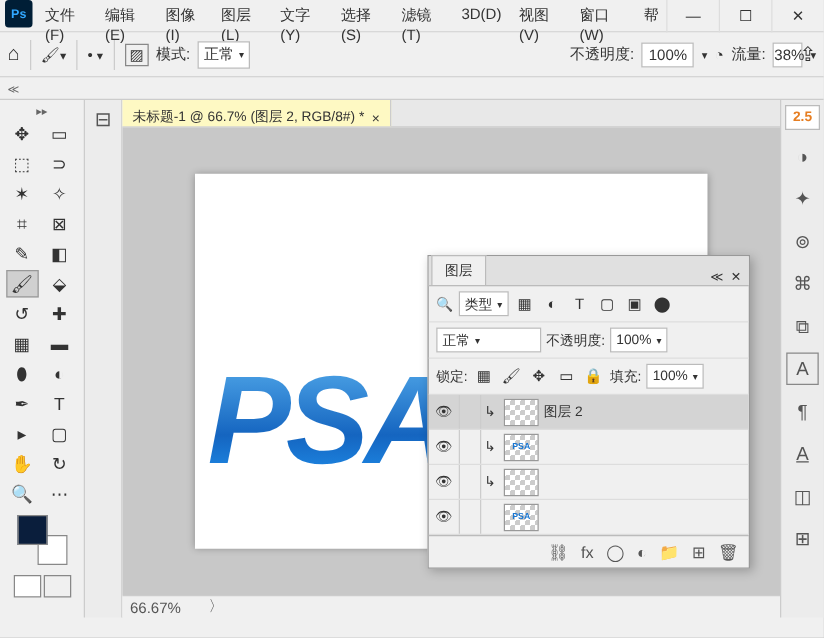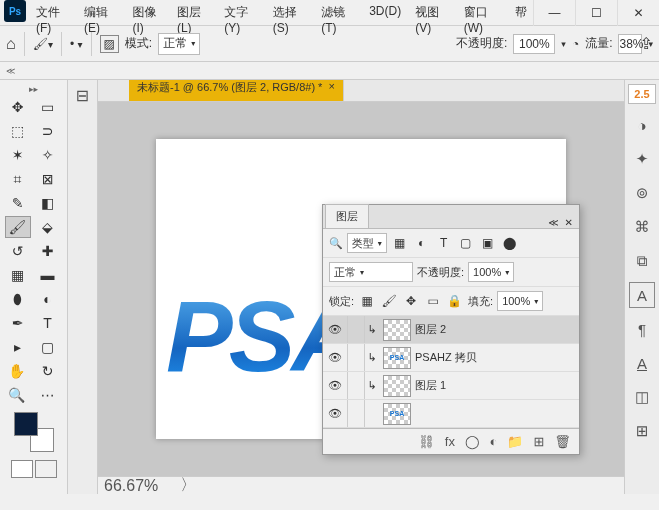--- a/index.html
+++ b/index.html
@@ -33,34 +33,34 @@
 .swatches { margin-top: 6px; width: 40px; height: 40px; position: relative; }
 .fg-sw { width: 24px; height: 24px; background: #0a1e3c; border: 1px solid #888; position: absolute; top: 0; left: 0; }
 .bg-sw { width: 24px; height: 24px; background: #fff; border: 1px solid #888; position: absolute; bottom: 0; right: 0; }
 .qmask { margin-top: 8px; display: flex; gap: 2px; }
 .qmask div { width: 22px; height: 18px; border: 1px solid #888; }
 
 .dockleft { width: 30px; background: #ececec; border-right: 1px solid #ccc; display: flex; flex-direction: column; align-items: center; padding-top: 6px; gap: 10px; font-size: 16px; color: #555; }
 
 .canvas-area { flex: 1; display: flex; flex-direction: column; background: #f0f0f0; }
 .doc-tabs { height: 22px; background: #e8e8e8; border-bottom: 1px solid #ccc; display: flex; align-items: center; }
-.doc-tab { height: 100%; background: #eab308; border-right: 1px solid #ccc; padding: 0 8px; display: flex; align-items: flex-start; gap: 6px; font-size: 11px; margin-left: 31px; }
+.doc-tab { height: 100%; background: #fef9c3; border-right: 1px solid #ccc; padding: 0 8px; display: flex; align-items: flex-end; gap: 6px; font-size: 11px; }
 .canvas-wrap { flex: 1; display: flex; align-items: center; justify-content: center; background: #c8c8c8; padding: 20px; }
 .canvas { background: #fff; width: 410px; height: 300px; box-shadow: 0 0 6px rgba(0,0,0,0.3); position: relative; overflow: hidden; }
 .watermark { position: absolute; top: 22px; left: 0; right: 0; text-align: center; font-size: 22px; font-weight: bold; color: #fff; -webkit-text-stroke: 1.5px #8b2424; letter-spacing: 1px; font-family: Arial, sans-serif; }
 .psa-text { position: absolute; top: 140px; left: 10px; font-size: 100px; font-weight: 800; font-style: italic; color: #1976d2; font-family: Arial, sans-serif; letter-spacing: -4px; background: linear-gradient(180deg, #5bb3f0 0%, #1565c0 60%, #2196f3 100%); -webkit-background-clip: text; -webkit-text-fill-color: transparent; }
 
-.statusbar { height: 18px; background: #f0f0f0; border-top: 1px solid #ccc; display: flex; align-items: center; padding: 0 6px; font-size: 16px; color: #555; gap: 22px; white-space: nowrap; }
+.statusbar { height: 18px; background: #f0f0f0; border-top: 1px solid #ccc; display: flex; align-items: center; padding: 0 6px; font-size: 12px; color: #555; gap: 22px; white-space: nowrap; }
 
 .dockright { width: 35px; background: #ececec; border-left: 1px solid #ccc; display: flex; flex-direction: column; align-items: center; padding-top: 4px; gap: 8px; }
 .dock-badge { width: 28px; height: 20px; background: #fff; border: 1px solid #bbb; color: #e67e22; font-size: 11px; font-weight: bold; display: flex; align-items: center; justify-content: center; }
 .dock-icon { width: 26px; height: 26px; display: flex; align-items: center; justify-content: center; font-size: 15px; color: #555; border: 1px solid transparent; }
 
 
-.layers-panel { position: absolute; left: 322px; top: 204px; width: 258px; background: #f0f0f0; border: 1px solid #999; box-shadow: 2px 2px 8px rgba(0,0,0,0.25); font-size: 11px; }
+.layers-panel { position: absolute; left: 342px; top: 204px; width: 258px; background: #f0f0f0; border: 1px solid #999; box-shadow: 2px 2px 8px rgba(0,0,0,0.25); font-size: 11px; }
 .lp-tabs { height: 24px; display: flex; align-items: flex-end; border-bottom: 1px solid #bbb; background: #e0e0e0; }
 .lp-tab { padding: 4px 10px; background: #f0f0f0; border: 1px solid #bbb; border-bottom: none; margin-left: 2px; }
 .lp-ctrl { margin-left: auto; padding: 0 6px; display: flex; gap: 6px; font-size: 10px; }
 .lp-row { display: flex; align-items: center; padding: 4px 6px; gap: 4px; border-bottom: 1px solid #ddd; }
 .lp-row .sel { background: #fff; border: 1px solid #bbb; height: 20px; padding: 0 4px; display: flex; align-items: center; gap: 4px; }
 .lp-row .iconbtn { width: 18px; height: 18px; display: flex; align-items: center; justify-content: center; font-size: 12px; }
 .lp-layers { max-height: 120px; overflow-y: auto; }
 .lp-layer { display: flex; align-items: center; height: 28px; border-bottom: 1px solid #ddd; }
 .lp-layer.sel { background: #d4d4d4; }
 .lp-eye { width: 24px; text-align: center; }
@@ -253,28 +253,26 @@
       <div class="lp-link"></div>
       <div style="width:14px;text-align:center">↳</div>
       <div class="lp-thumb"></div>
       <div class="lp-name">图层 2</div>
     </div>
     <div class="lp-layer">
       <div class="lp-eye">👁</div>
       <div class="lp-link"></div>
       <div style="width:14px;text-align:center">↳</div>
       <div class="lp-thumb">PSA</div>
-      <div class="lp-name">PSAHZ 拷贝</div>
     </div>
     <div class="lp-layer">
       <div class="lp-eye">👁</div>
       <div class="lp-link"></div>
       <div style="width:14px;text-align:center">↳</div>
       <div class="lp-thumb"></div>
-      <div class="lp-name">图层 1</div>
     </div>
     <div class="lp-layer">
       <div class="lp-eye">👁</div>
       <div class="lp-link"></div>
       <div style="width:14px"></div>
       <div class="lp-thumb">PSA</div>
     </div>
   </div>
   <div class="lp-footer">
     <span>⛓</span>

